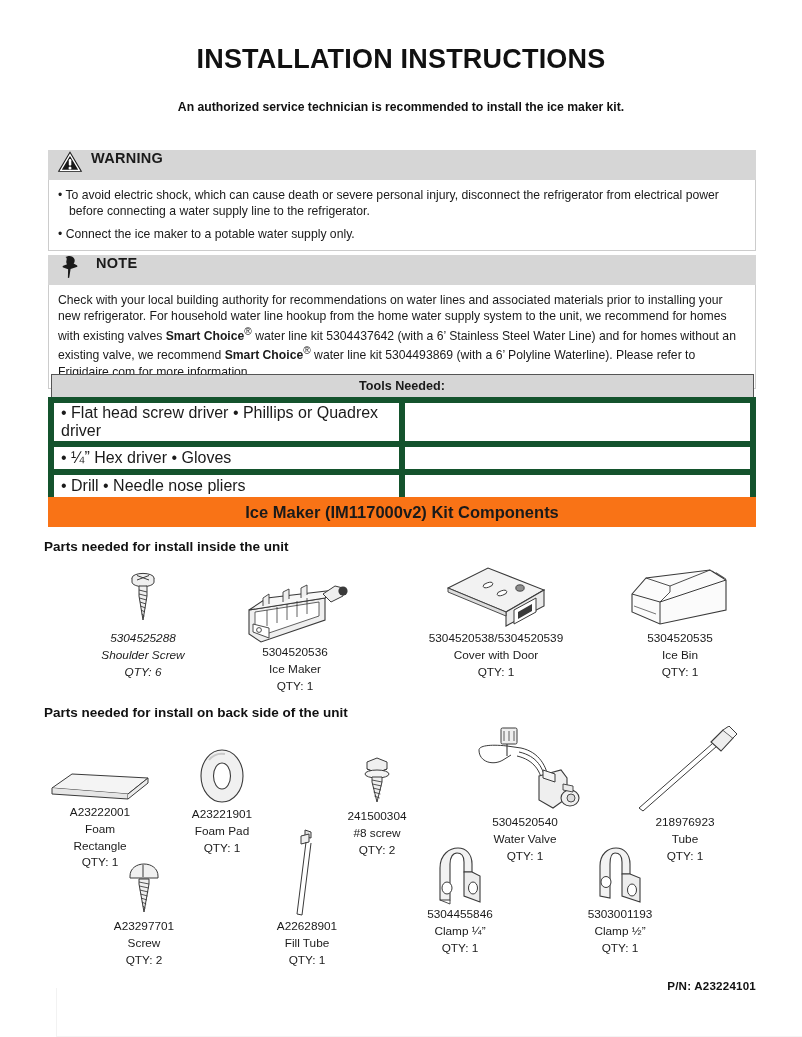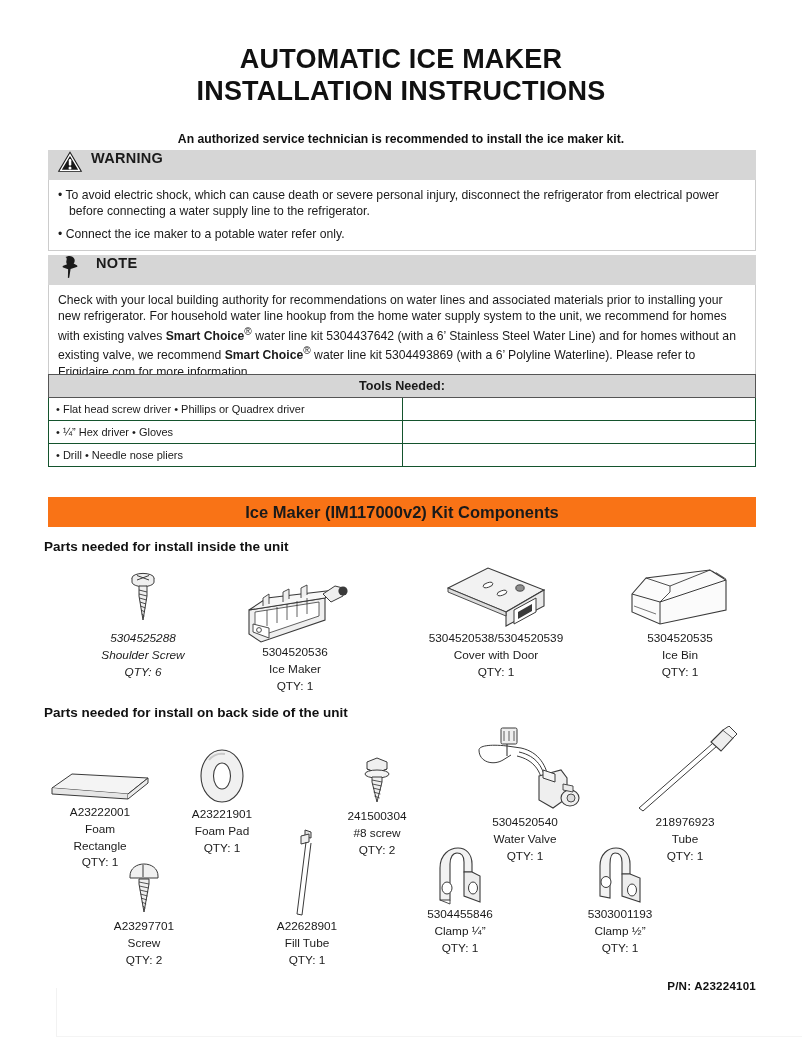--- a/index.html
+++ b/index.html
@@ -103,22 +103,22 @@
   .tools-table th {
     background: #d6d6d6;
     border: 1px solid #555;
     font-size: 12.6px;
     font-weight: bold;
     height: 20px;
     text-align: center;
     color: #1a1a1a;
   }
   .tools-table td {
-    border: 1px solid #14532d;
-    font-size: 11px;
+    border: 6px solid #14532d;
+    font-size: 16px;
     height: 20px;
     padding: 1px 7px;
     color: #1a1a1a;
     vertical-align: middle;
   }
   .tools-table td.col-left { width: 354px; }
 
   
   .kit-header {
     position: absolute;
@@ -165,38 +165,37 @@
     color: #111;
     letter-spacing: 0.2px;
   }
 </style>
 </head>
 <body>
 
 <div id="page">
 
   <h1 class="doc-title">
-    <span>AUTOMATIC ICE MAKER</span>
     <span class="line2">INSTALLATION INSTRUCTIONS</span>
   </h1>
   <p class="subtitle">An authorized service technician is recommended to install the ice maker kit.</p>
 
   <section class="alert" style="top:150px;">
     <div class="alert-head">
       <svg class="warn-icon" viewBox="0 0 26 23">
         <path d="M13 1.2 L25.2 21.8 L0.8 21.8 Z" fill="#1a1a1a"></path>
         <path d="M13 4.6 L22.3 20.3 L3.7 20.3 Z" fill="none" stroke="#ffffff" stroke-width="1.3"></path>
         <rect x="11.8" y="9" width="2.5" height="6.6" rx="1.2" fill="#ffffff"></rect>
         <circle cx="13" cy="18" r="1.5" fill="#ffffff"></circle>
       </svg>
       <span class="alert-title">WARNING</span>
     </div>
     <div class="alert-body">
       <p class="bullet-line">• To avoid electric shock, which can cause death or severe personal injury, disconnect the refrigerator from electrical power before connecting a water supply line to the refrigerator.</p>
-      <p class="bullet-line">• Connect the ice maker to a potable water refer only.</p>
+      <p class="bullet-line">• Connect the ice maker to a potable water supply only.</p>
     </div>
   </section>
 
   <section class="alert" style="top:255px;">
     <div class="alert-head">
       <svg class="note-icon" viewBox="0 0 22 24">
         <path d="M7.8 1.2 C10.4 0.4 13.4 1.6 14.4 4.1 C15.1 5.9 14.6 7.6 13.6 8.6
                  L16.8 10.2 C17.7 10.7 17.6 11.8 16.7 12.1 L10.6 14.1
                  L9.2 22.8 L7.9 22.9 L8.1 14.2 L3.3 12.6
                  C2.4 12.3 2.4 11.1 3.3 10.8 L7.1 9.3

